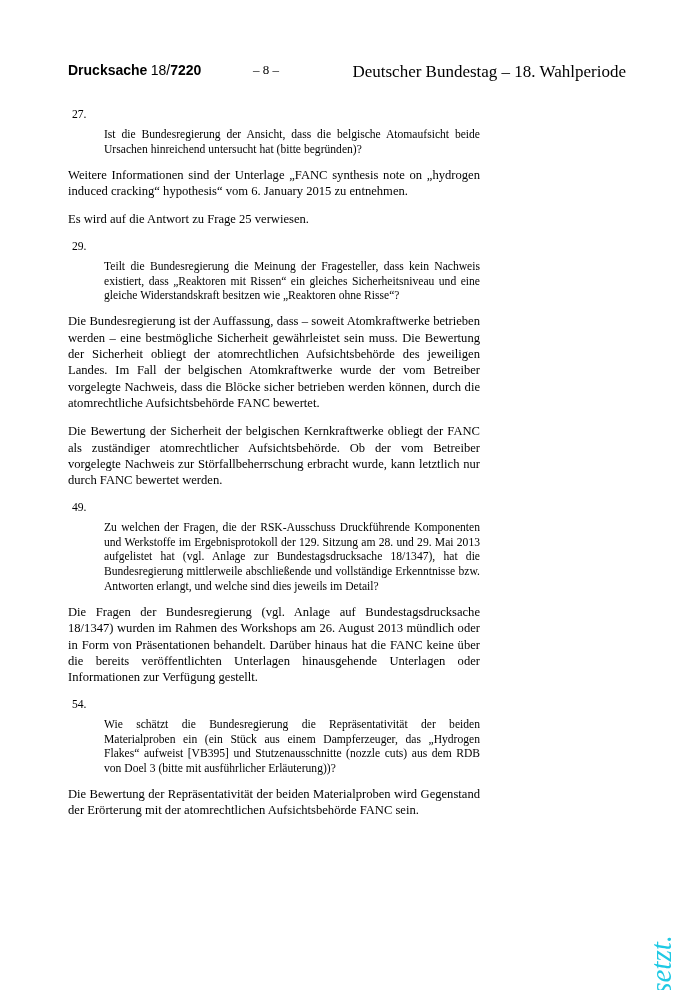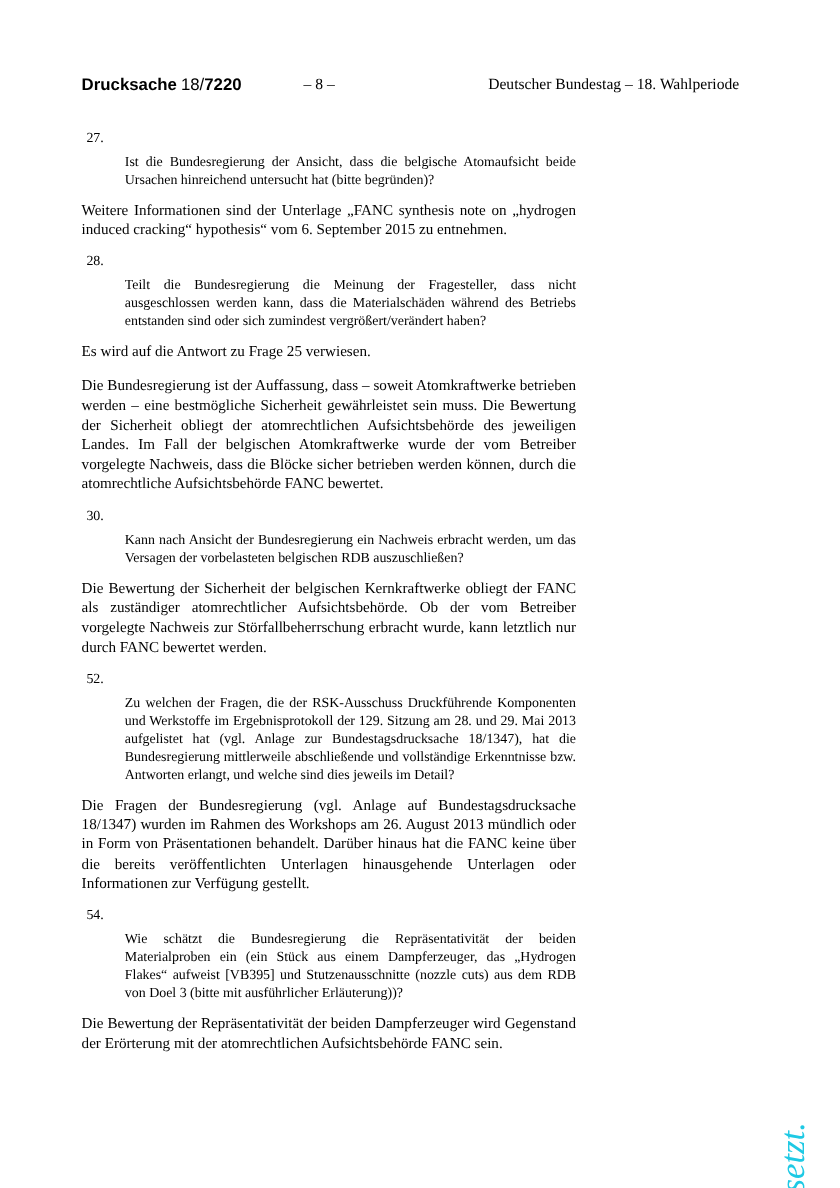--- a/index.html
+++ b/index.html
@@ -52,23 +52,23 @@
   }
   .header-center {
     position: absolute;
     left: 185px;
     top: 0;
     font-size: 13px;
     white-space: nowrap;
   }
   .header-right {
     position: absolute;
-    right: 16px;
+    right: 6px;
     top: 0;
-    font-size: 13px;
+    font-size: 17px;
     white-space: nowrap;
   }
 
   
   .content {
     position: absolute;
     top: 108px;
     left: 68px;
     width: 412px;
   }
@@ -142,47 +142,43 @@
     <div class="header-center">– 8 –</div>
     <div class="header-right">Deutscher Bundestag – 18. Wahlperiode</div>
   </div>
 
   <div class="content">
 
     <div class="qa first-qa">
       <div class="num">27.</div>
       <div class="qtext">Ist die Bundesregierung der Ansicht, dass die belgische Atomaufsicht beide Ursachen hinreichend untersucht hat (bitte begründen)?</div>
     </div>
-    <p class="answer">Weitere Informationen sind der Unterlage „FANC synthesis note on „hydrogen induced cracking“ hypothesis“ vom 6. September 2015 zu entnehmen.</p>
+    <p class="answer">Weitere Informationen sind der Unterlage „FANC synthesis note on „hydrogen induced cracking“ hypothesis“ vom 6. January 2015 zu entnehmen.</p>
+
+    <p class="answer">Es wird auf die Antwort zu Frage 25 verwiesen.</p>
 
     <div class="qa">
-      <div class="num">28.</div>
-      <div class="qtext">Teilt die Bundesregierung die Meinung der Fragesteller, dass nicht ausgeschlossen werden kann, dass die Materialschäden während des Betriebs entstanden sind oder sich zumindest vergrößert/verändert haben?</div>
+      <div class="num">29.</div>
+      <div class="qtext">Teilt die Bundesregierung die Meinung der Fragesteller, dass kein Nachweis existiert, dass „Reaktoren mit Rissen“ ein gleiches Sicherheitsniveau und eine gleiche Widerstandskraft besitzen wie „Reaktoren ohne Risse“?</div>
     </div>
-    <p class="answer">Es wird auf die Antwort zu Frage 25 verwiesen.</p>
-
     <p class="answer">Die Bundesregierung ist der Auffassung, dass – soweit Atomkraftwerke betrieben werden – eine bestmögliche Sicherheit gewährleistet sein muss. Die Bewertung der Sicherheit obliegt der atomrechtlichen Aufsichtsbehörde des jeweiligen Landes. Im Fall der belgischen Atomkraftwerke wurde der vom Betreiber vorgelegte Nachweis, dass die Blöcke sicher betrieben werden können, durch die atomrechtliche Aufsichtsbehörde FANC bewertet.</p>
 
-    <div class="qa">
-      <div class="num">30.</div>
-      <div class="qtext">Kann nach Ansicht der Bundesregierung ein Nachweis erbracht werden, um das Versagen der vorbelasteten belgischen RDB auszuschließen?</div>
-    </div>
     <p class="answer">Die Bewertung der Sicherheit der belgischen Kernkraftwerke obliegt der FANC als zuständiger atomrechtlicher Aufsichtsbehörde. Ob der vom Betreiber vorgelegte Nachweis zur Störfallbeherrschung erbracht wurde, kann letztlich nur durch FANC bewertet werden.</p>
 
     <div class="qa">
-      <div class="num">52.</div>
+      <div class="num">49.</div>
       <div class="qtext">Zu welchen der Fragen, die der RSK-Ausschuss Druckführende Komponenten und Werkstoffe im Ergebnisprotokoll der 129. Sitzung am 28. und 29. Mai 2013 aufgelistet hat (vgl. Anlage zur Bundestagsdrucksache 18/1347), hat die Bundesregierung mittlerweile abschließende und vollständige Erkenntnisse bzw. Antworten erlangt, und welche sind dies jeweils im Detail?</div>
     </div>
     <p class="answer">Die Fragen der Bundesregierung (vgl. Anlage auf Bundestagsdrucksache 18/1347) wurden im Rahmen des Workshops am 26. August 2013 mündlich oder in Form von Präsentationen behandelt. Darüber hinaus hat die FANC keine über die bereits veröffentlichten Unterlagen hinausgehende Unterlagen oder Informationen zur Verfügung gestellt.</p>
 
     <div class="qa">
       <div class="num">54.</div>
       <div class="qtext">Wie schätzt die Bundesregierung die Repräsentativität der beiden Materialproben ein (ein Stück aus einem Dampferzeuger, das „Hydrogen Flakes“ aufweist [VB395] und Stutzenausschnitte (nozzle cuts) aus dem RDB von Doel 3 (bitte mit ausführlicher Erläuterung))?</div>
     </div>
-    <p class="answer">Die Bewertung der Repräsentativität der beiden Dampferzeuger wird Gegenstand der Erörterung mit der atomrechtlichen Aufsichtsbehörde FANC sein.</p>
+    <p class="answer">Die Bewertung der Repräsentativität der beiden Materialproben wird Gegenstand der Erörterung mit der atomrechtlichen Aufsichtsbehörde FANC sein.</p>
 
   </div>
 
   <div class="watermark-wrap">
     <div class="watermark-text">Vorabfassung - wird durch die lektorierte Version ersetzt.</div>
   </div>
 
 </div>
 
 </body></html>

